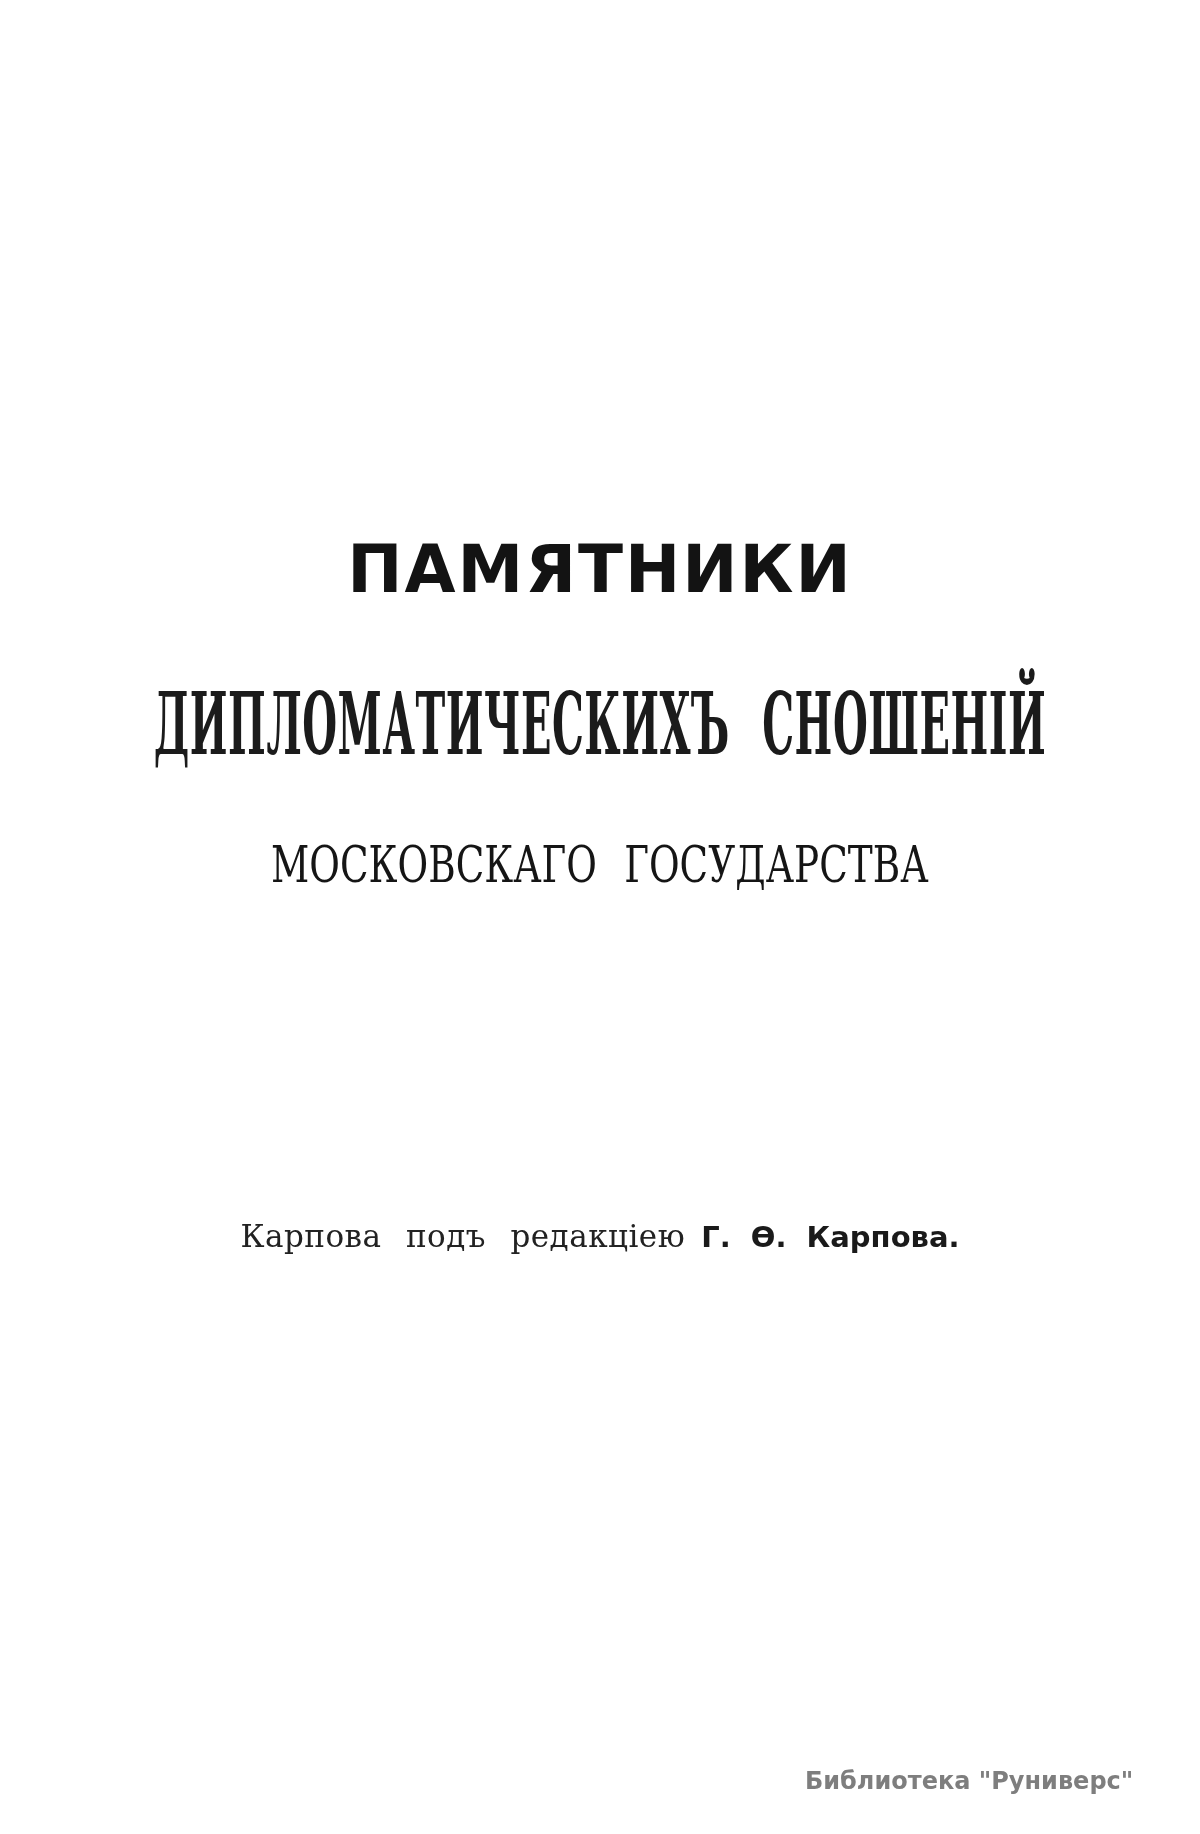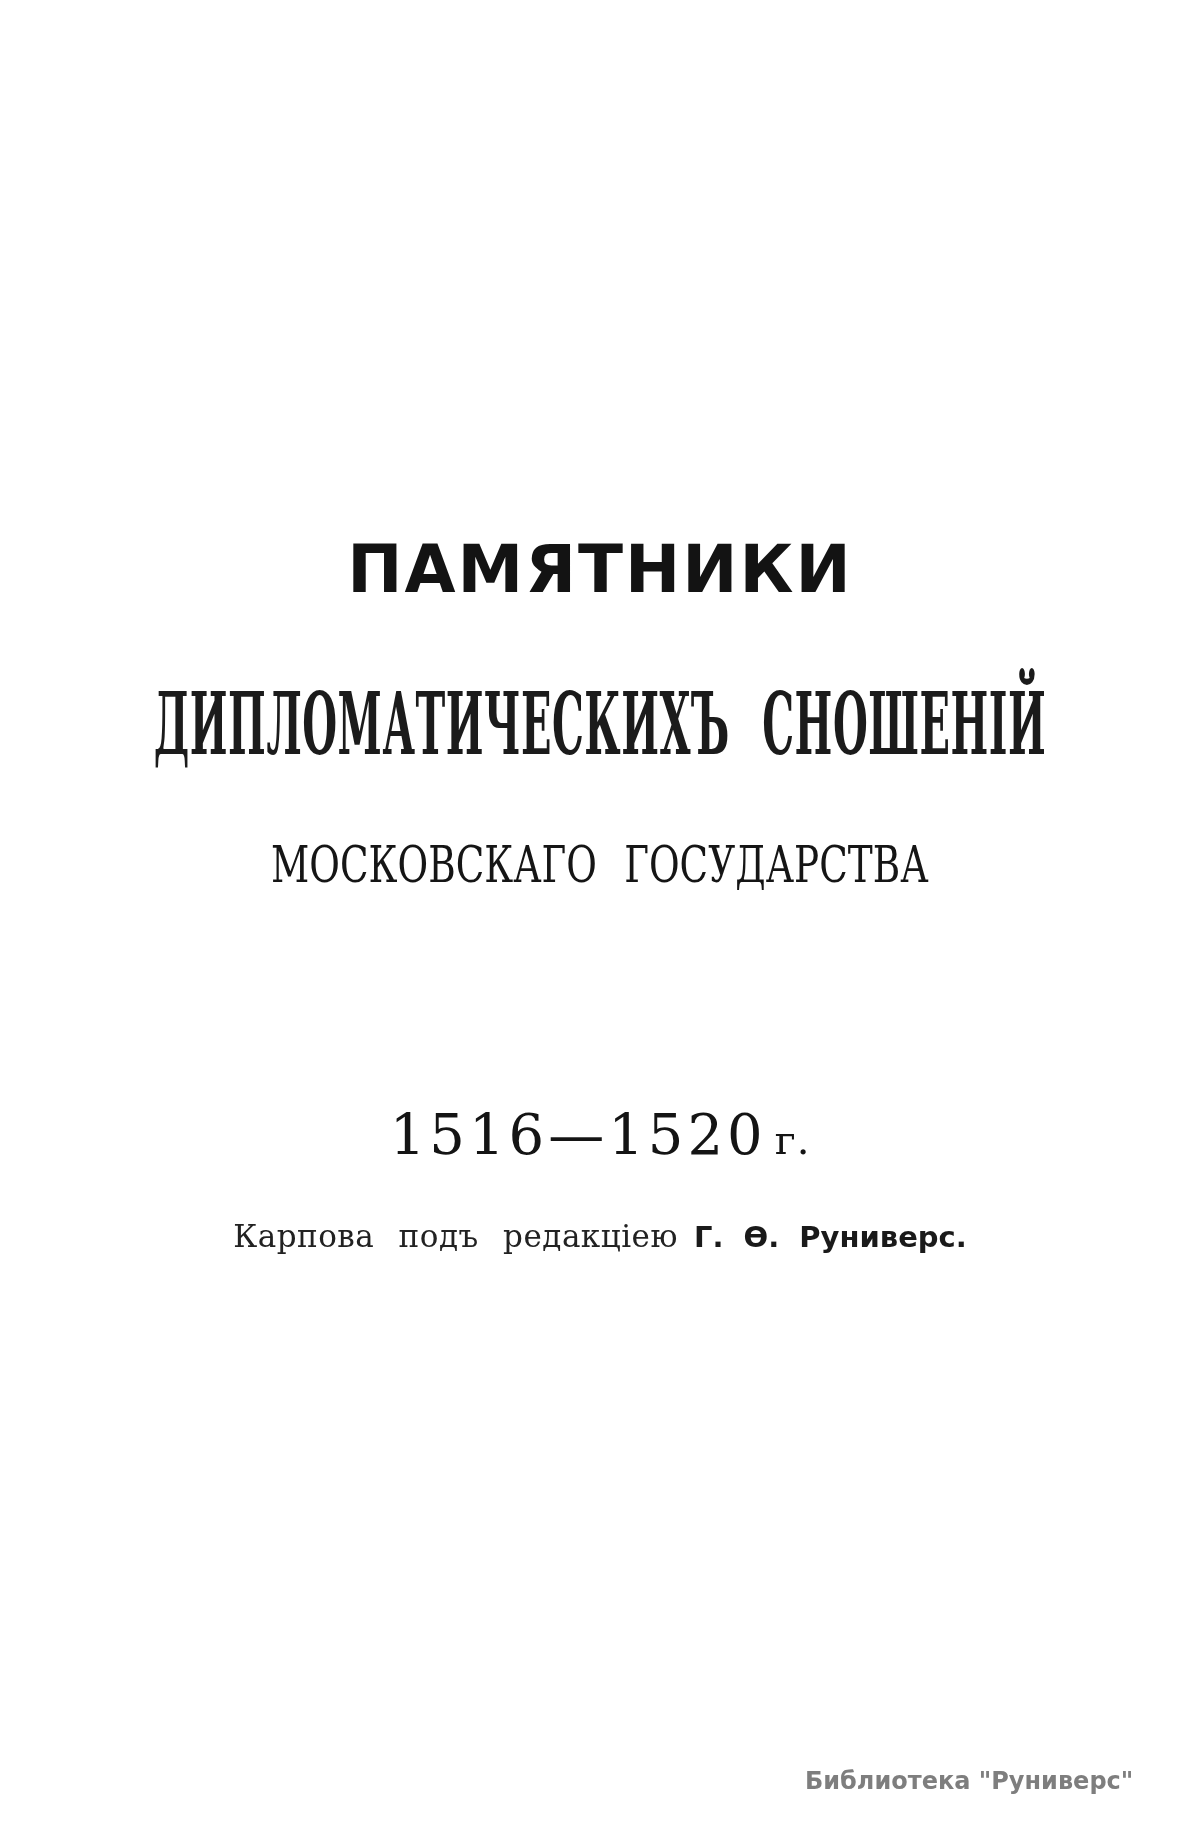--- a/index.html
+++ b/index.html
@@ -139,23 +139,20 @@
 
   <div class="line sub1">
     <span>ДИПЛОМАТИЧЕСКИХЪ СНОШЕНІЙ</span>
   </div>
 
   <div class="line sub2">
     <span>МОСКОВСКАГО ГОСУДАРСТВА</span>
   </div>
 
 
-  <div class="line date-line">
-    <span class="years">1516—1520</span><span class="year-suffix">г.</span>
-  </div>
 
   <div class="line editor-line">
-    <span class="prefix">Карпова подъ редакціею</span><span class="name">Г. Ѳ. Руниверс.</span>
+    <span class="prefix">Карпова подъ редакціею</span><span class="name">Г. Ѳ. Карпова.</span>
   </div>
 
   <div class="watermark">Библиотека "Руниверс"</div>
 
 </div>
 
 </body></html>

